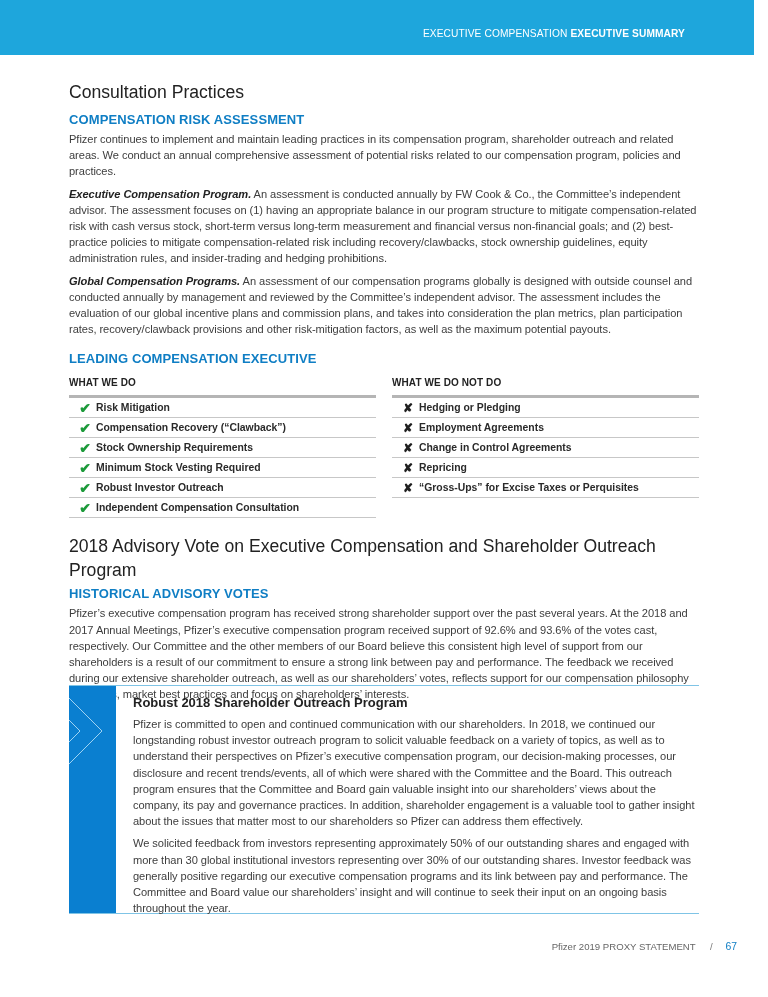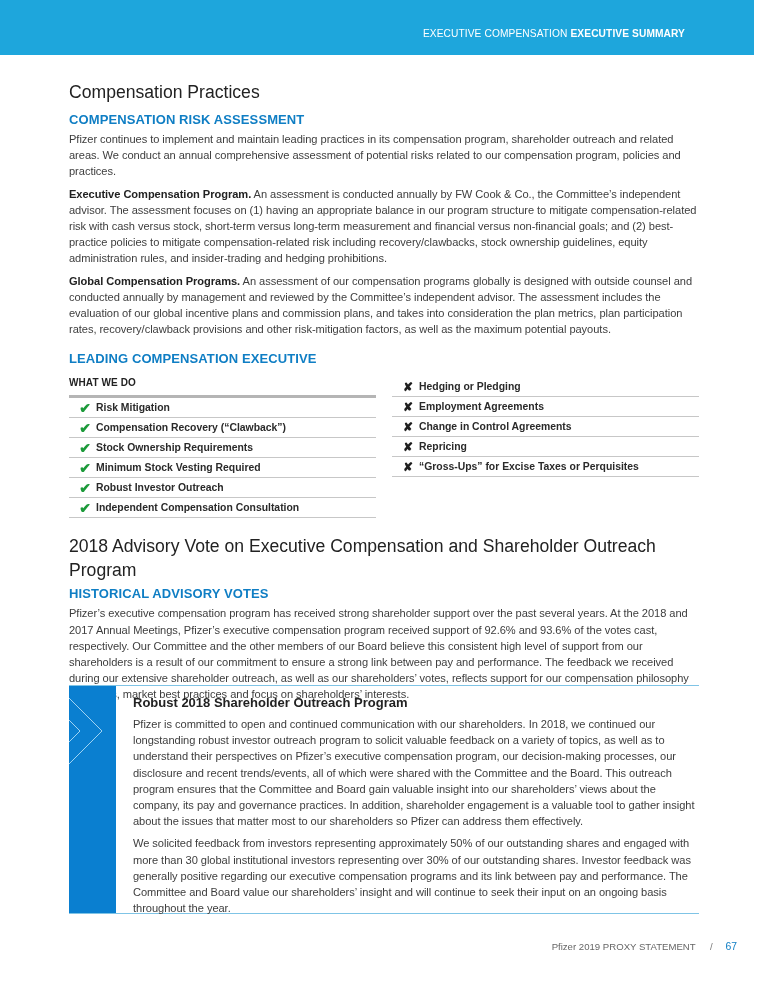--- a/index.html
+++ b/index.html
@@ -18,21 +18,21 @@
     .content { position: absolute; left: 69px; top: 80px; width: 630px; }
     h1.section-title {
       font-weight: normal; font-size: 17.6px; color: #222222; margin: 0; line-height: 24px;
     }
     h2.subhead {
       font-size: 13px; font-weight: bold; color: #0f7ec4; margin: 8px 0 3px 0; line-height: 16px; letter-spacing: 0.1px;
     }
     p.body {
       font-size: 11.1px; line-height: 16.2px; margin: 0 0 6px 0; color: #3d3d3d; letter-spacing: -0.05px;
     }
-    p.body b { color: #222222; }
+    p.body b { color: #222222; font-style: italic; }
     .practices { display: flex; justify-content: space-between; margin-top: 10px; }
     .col { width: 307px; }
     .col-head {
       font-size: 10px; font-weight: bold; color: #222222; padding-bottom: 7px; border-bottom: 3px solid #b5b5b5;
       letter-spacing: 0.1px;
     }
     .row {
       display: flex; align-items: center; height: 19px; border-bottom: 1.4px solid #c7c7c7;
       font-size: 10.4px; font-weight: bold; color: #2a2a2a;
     }
@@ -60,21 +60,21 @@
 <body>
 
 <div class="header-bar">
   <div class="header-text">
     <span>EXECUTIVE COMPENSATION</span>
     <span class="b">EXECUTIVE SUMMARY</span>
   </div>
 </div>
 
 <div class="content">
-  <h1 class="section-title">Compensation Practices</h1>
+  <h1 class="section-title">Consultation Practices</h1>
   <h2 class="subhead">COMPENSATION RISK ASSESSMENT</h2>
   <p class="body">Pfizer continues to implement and maintain leading practices in its compensation program, shareholder outreach and related areas. We conduct an annual comprehensive assessment of potential risks related to our compensation program, policies and practices.</p>
   <p class="body"><b>Executive Compensation Program.</b><span> An assessment is conducted annually by FW Cook &amp; Co., the Committee’s independent advisor. The assessment focuses on (1) having an appropriate balance in our program structure to mitigate compensation-related risk with cash versus stock, short-term versus long-term measurement and financial versus non-financial goals; and (2) best-practice policies to mitigate compensation-related risk including recovery/clawbacks, stock ownership guidelines, equity administration rules, and insider-trading and hedging prohibitions.</span></p>
   <p class="body"><b>Global Compensation Programs.</b><span> An assessment of our compensation programs globally is designed with outside counsel and conducted annually by management and reviewed by the Committee’s independent advisor. The assessment includes the evaluation of our global incentive plans and commission plans, and takes into consideration the plan metrics, plan participation rates, recovery/clawback provisions and other risk-mitigation factors, as well as the maximum potential payouts.</span></p>
 
   <h2 class="subhead" style="margin-top:14px">LEADING COMPENSATION EXECUTIVE</h2>
 
   <div class="practices">
     <div class="col">
       <div class="col-head">WHAT WE DO</div>
@@ -99,20 +99,21 @@
             <span class="ico check">✔</span>
             <span>Robust Investor Outreach</span>
           </div>
           <div class="row">
             <span class="ico check">✔</span>
             <span>Independent Compensation Consultation</span>
           </div>
         </div>
     </div>
     <div class="col">
+      <div class="col-head">WHAT WE DO NOT DO</div>
       <div id="dont-list">
           <div class="row">
             <span class="ico cross">✘</span>
             <span>Hedging or Pledging</span>
           </div>
           <div class="row">
             <span class="ico cross">✘</span>
             <span>Employment Agreements</span>
           </div>
           <div class="row">

